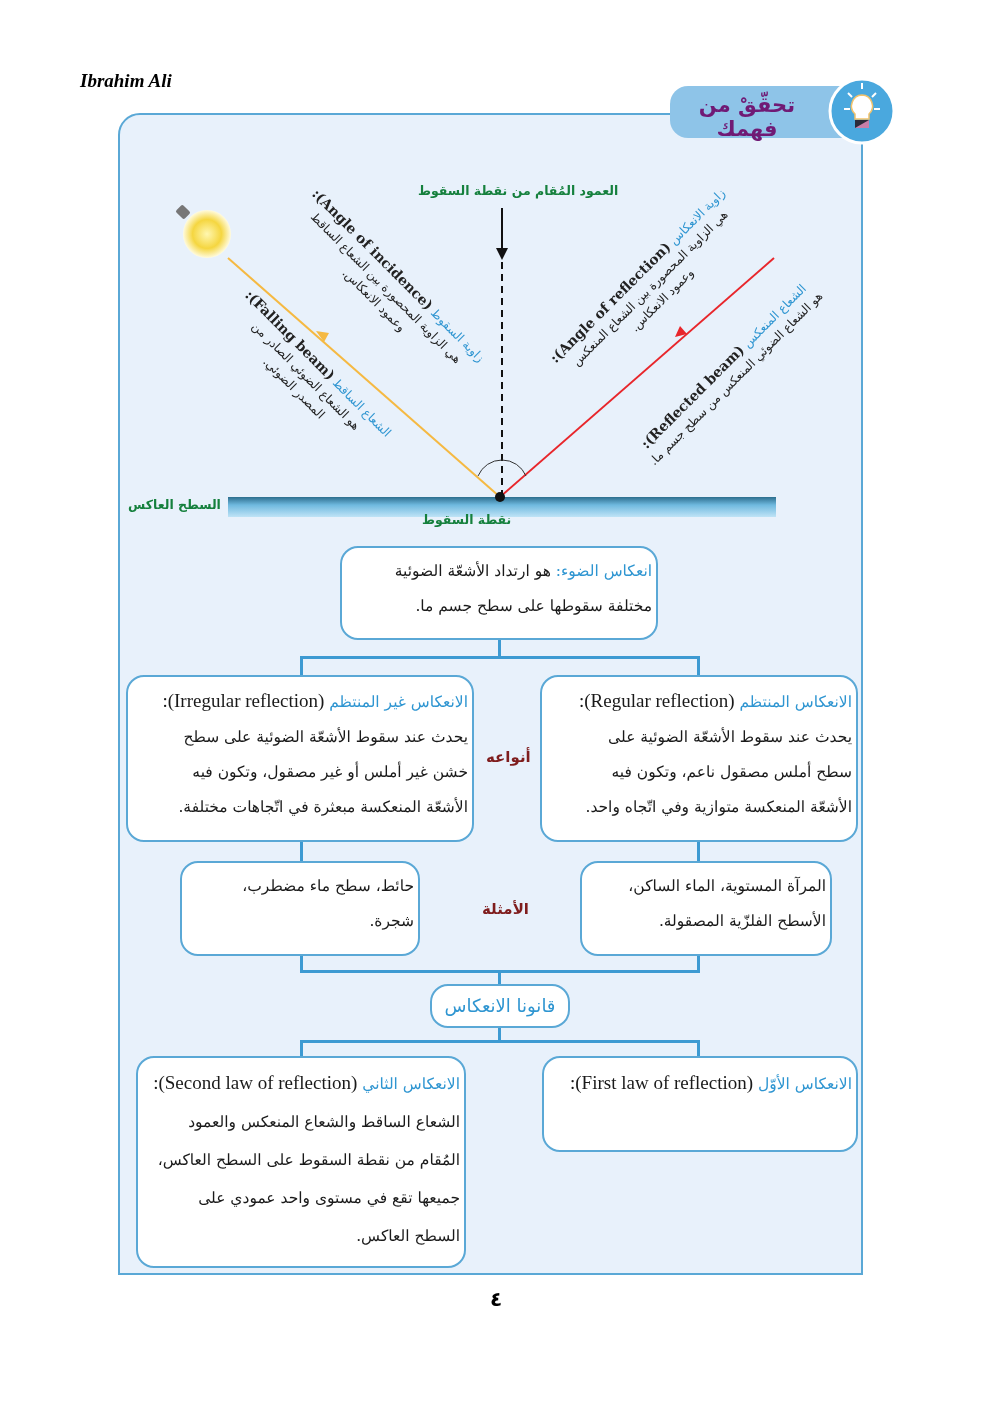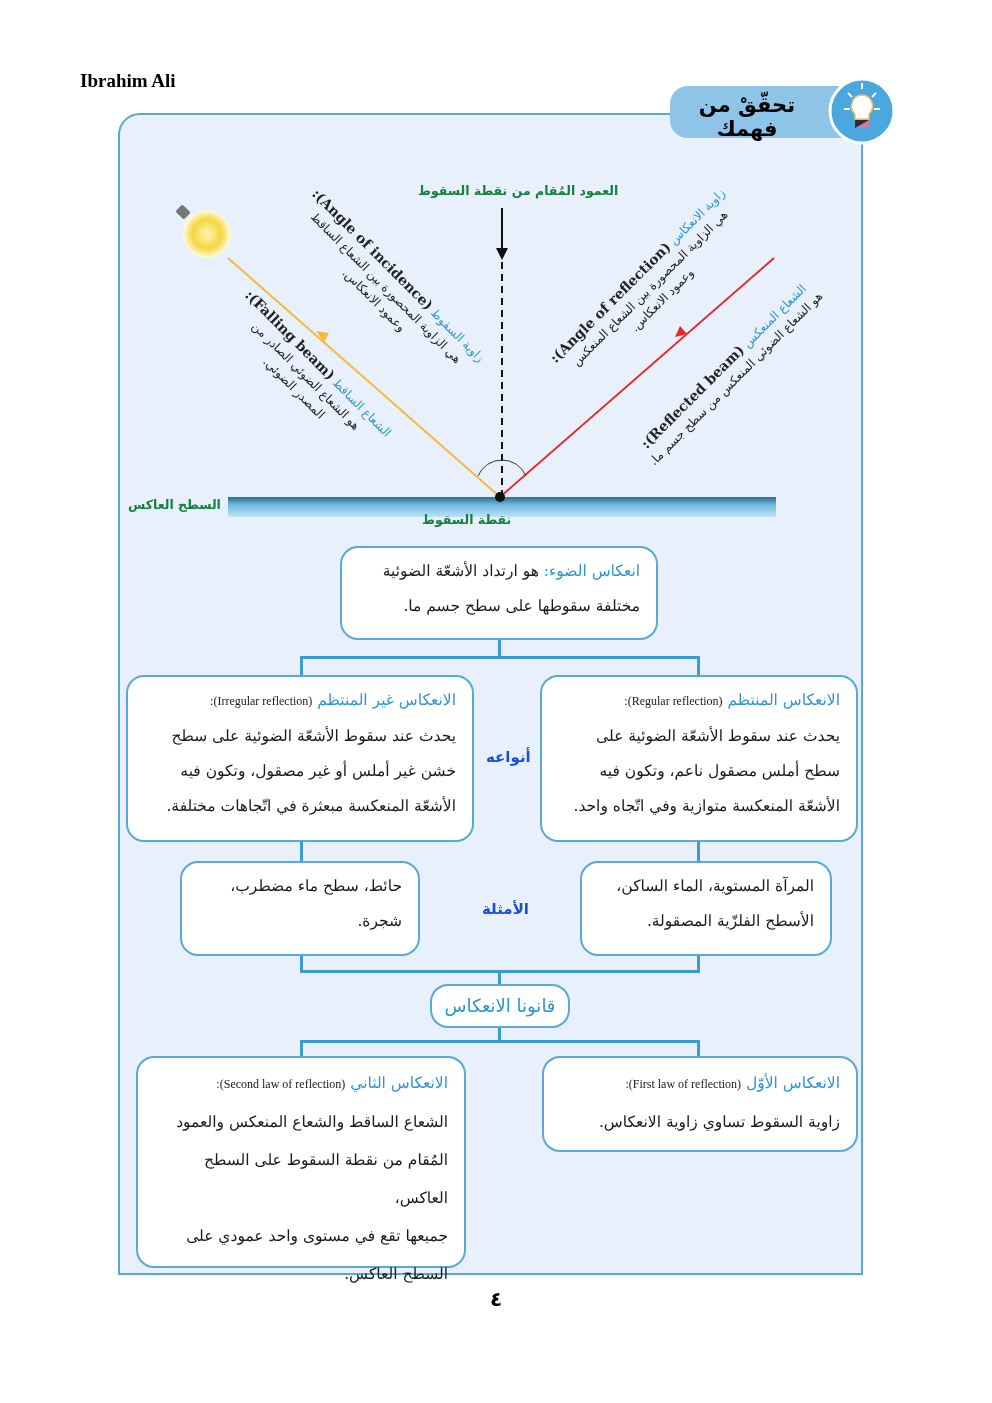--- a/index.html
+++ b/index.html
@@ -1,41 +1,41 @@
 <!DOCTYPE html>
 <html><head>
 <meta charset="utf-8">
 <style>
   html, body { margin: 0; padding: 0; background: #ffffff; }
   body { width: 992px; height: 1403px; position: relative; overflow: hidden;
          font-family: "DejaVu Serif", serif; color: #1a1a1a; }
   .author { position: absolute; left: 80px; top: 70px; font-family: "Liberation Serif", serif;
-            font-weight: bold; font-size: 19px; color: #000; }
+            font-style: italic; font-weight: bold; font-size: 19px; color: #000; }
   .panel { position: absolute; left: 118px; top: 113px; width: 745px; height: 1162px;
            background: #e8f1fb; border: 2.5px solid #5aa8d6; border-radius: 22px 0 0 0; box-sizing: border-box; }
   .header-tab { position: absolute; left: 670px; top: 86px; width: 175px; height: 52px;
                 background: #8ec4e8; border-radius: 18px 0 0 18px; }
   .header-title { position: absolute; left: 672px; top: 93px; width: 150px; text-align: center;
-                  font-family: "DejaVu Sans", sans-serif; font-weight: bold; font-size: 21px; color: #000000;
+                  font-family: "DejaVu Sans", sans-serif; font-weight: bold; font-size: 21px; color: #701a75;
                   direction: rtl; }
   .bulb-badge { position: absolute; left: 828px; top: 73px; width: 68px; height: 76px; }
   .lbl { position: absolute; font-family: "DejaVu Sans", sans-serif; font-size: 12.5px; color: #15803d;
          direction: rtl; white-space: nowrap; }
   .rot { position: absolute; font-family: "DejaVu Serif", serif; font-size: 12px; color: #222;
          direction: rtl; white-space: nowrap; transform-origin: center center; line-height: 17px; text-align: center; }
   .rot .en { font-weight: bold; font-size: 14px; }
   .rot .ar-blue { color: #2e95d1; }
   .box { position: absolute; background: #fff; border: 2.5px solid #5aa8d6; border-radius: 18px;
          box-sizing: border-box; direction: rtl; text-align: right;
-         font-family: "DejaVu Serif", serif; font-size: 15.5px; line-height: 35px; padding: 6px 16px; color: #1a1a1a; }
+         font-family: "DejaVu Serif", serif; font-size: 15.5px; line-height: 35px; padding: 6px 4px; color: #1a1a1a; }
   .box .term { color: #2e95d1; font-weight: normal; }
-  .box .en { font-family: "Liberation Serif", serif; font-size: 12px; }
+  .box .en { font-family: "Liberation Serif", serif; font-size: 19px; }
   .line { position: absolute; background: #3d9ad2; }
   .side-lbl { position: absolute; font-family: "DejaVu Sans", sans-serif; font-weight: bold; font-size: 15px;
-              color: #1d4ed8; direction: rtl; }
+              color: #7f1d1d; direction: rtl; }
   .pill { position: absolute; left: 430px; top: 984px; width: 140px; height: 44px; background: #fff;
           border: 2.5px solid #5aa8d6; border-radius: 18px; box-sizing: border-box; text-align: center;
           font-family: "DejaVu Sans", sans-serif; font-size: 18px; color: #2e95d1; line-height: 39px; direction: rtl; }
   .page-num { position: absolute; left: 0; width: 992px; top: 1287px; text-align: center;
               font-family: "DejaVu Sans", sans-serif; font-weight: bold; font-size: 20px; color: #000; }
 </style>
 </head>
 <body>
 
 <div class="author">Ibrahim Ali</div>
@@ -168,16 +168,15 @@
 <div class="box" style="left:136px;top:1056px;width:330px;height:212px;line-height:38px;">
   <div><span class="term">الانعكاس الثاني</span> <span class="en">(Second law of reflection):</span></div>
   <div>الشعاع الساقط والشعاع المنعكس والعمود</div>
   <div>المُقام من نقطة السقوط على السطح العاكس،</div>
   <div>جميعها تقع في مستوى واحد عمودي على</div>
   <div>السطح العاكس.</div>
 </div>
 
 <div class="box" style="left:542px;top:1056px;width:316px;height:96px;line-height:38px;">
   <div><span class="term">الانعكاس الأوّل</span> <span class="en">(First law of reflection):</span></div>
-  <div>زاوية السقوط تساوي زاوية الانعكاس.</div>
 </div>
 
 <div class="page-num">٤</div>
 
 </body></html>

